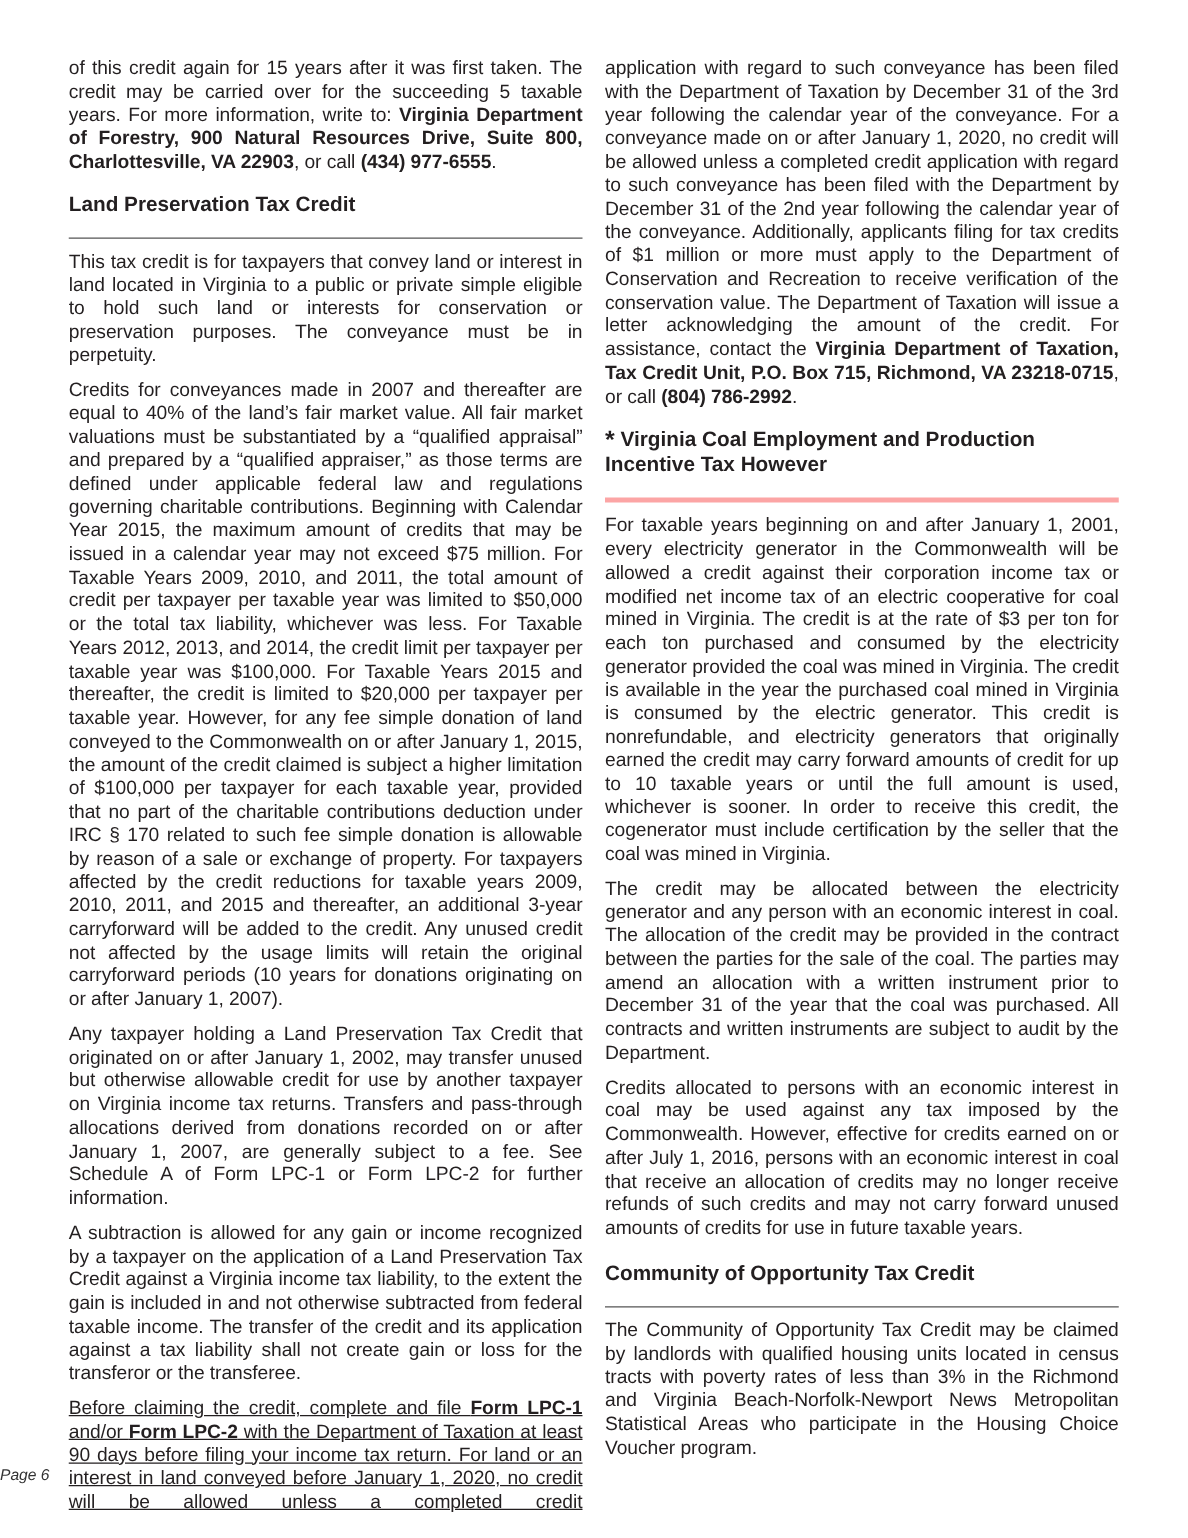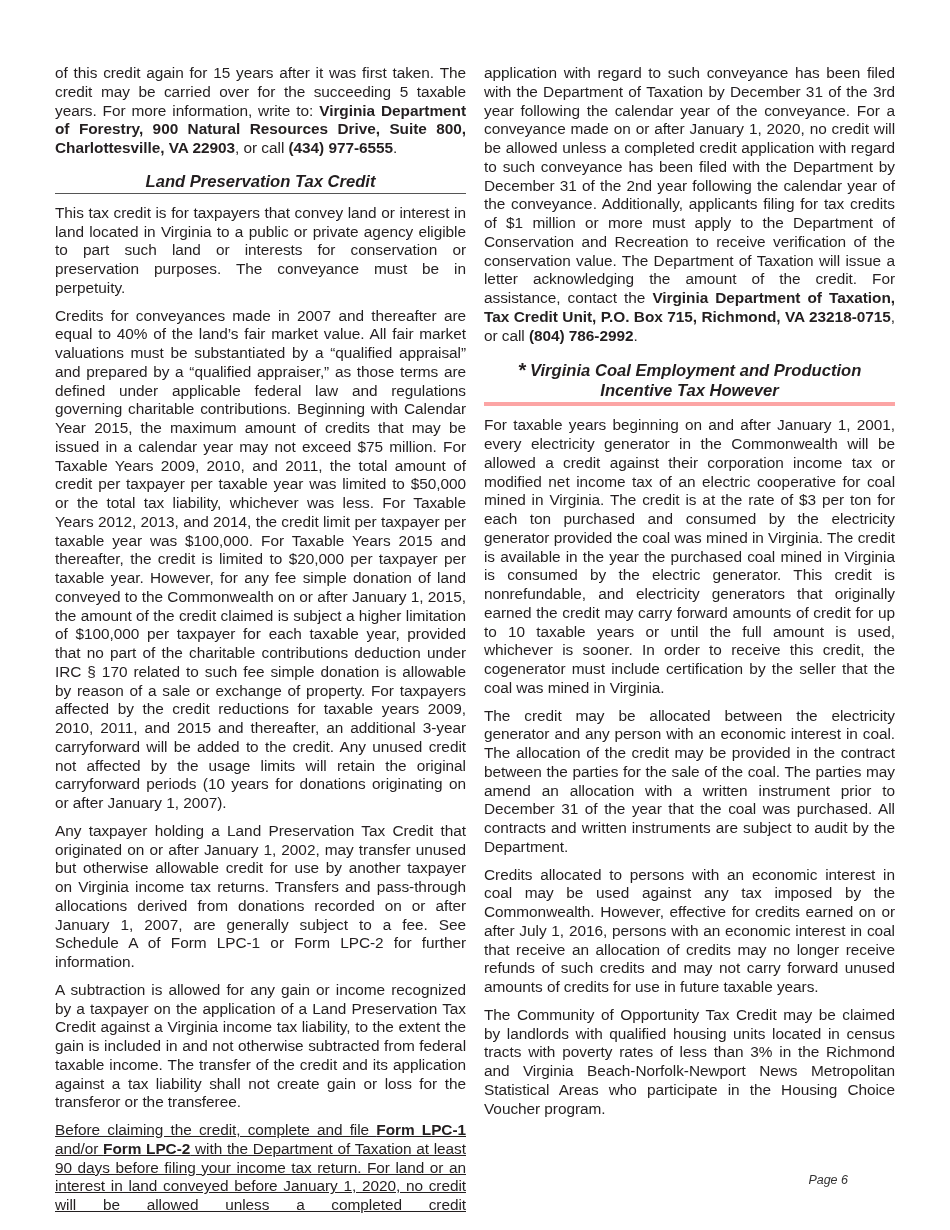--- a/index.html
+++ b/index.html
@@ -2,75 +2,74 @@
 <html><head>
 <meta charset="utf-8">
 <style>
   html, body { margin: 0; padding: 0; background: #ffffff; }
   body {
     width: 950px; height: 1230px; position: relative; overflow: hidden;
     font-family: "Liberation Sans", sans-serif;
     color: #231f20;
   }
   .col {
-    position: absolute; top: 64px; width: 411px;
+    position: absolute; top: 46px; width: 411px;
     font-size: 15.4px; line-height: 18.75px;
   }
   .col.left { left: 55px; }
   .col.right { left: 484px; }
   p {
     margin: 0 0 9px 0;
     text-align: justify;
     letter-spacing: -0.05px;
   }
   p.last-line-flush { margin-bottom: 0; }
   b { font-weight: bold; }
   .section-head {
-    text-align: center;
     font-weight: bold;
     font-size: 16.6px;
     line-height: 20px;
     margin: 14px 0 0 0;
-    padding-bottom: 1px;
+    padding-bottom: 16px;
     border-bottom: 1.3px solid #555;
-    font-style: italic;
   }
   .section-head.gray { border-bottom: 4px solid #fca5a5; }
   .section-head + p { margin-top: 10px; }
   .star { font-size: 20px; vertical-align: -1px; }
   .footer {
     position: absolute; top: 1173px; left: 0; width: 848px;
-    text-align: right; font-style: italic; font-size: 12.5px; color: #333;
+    text-align: left; font-style: italic; font-size: 12.5px; color: #333;
   }
 </style>
 </head>
 <body>
 
 <div class="col left">
   <p><span>of this credit again for 15 years after it was first taken. The credit may be carried over for the succeeding 5 taxable years. For more information, write to: </span><b>Virginia Department of Forestry, 900 Natural Resources Drive, Suite 800, Charlottesville, VA 22903</b><span>, or call </span><b>(434) 977-6555</b><span>.</span></p>
 
   <div class="section-head">Land Preservation Tax Credit</div>
 
-  <p>This tax credit is for taxpayers that convey land or interest in land located in Virginia to a public or private agency eligible to part such land or interests for conservation or preservation purposes. The conveyance must be in perpetuity.</p>
+  <p>This tax credit is for taxpayers that convey land or interest in land located in Virginia to a public or private simple eligible to hold such land or interests for conservation or preservation purposes. The conveyance must be in perpetuity.</p>
   <p>Credits for conveyances made in 2007 and thereafter are equal to 40% of the land’s fair market value. All fair market valuations must be substantiated by a “qualified appraisal” and prepared by a “qualified appraiser,” as those terms are defined under applicable federal law and regulations governing charitable contributions. Beginning with Calendar Year 2015, the maximum amount of credits that may be issued in a calendar year may not exceed $75 million. For Taxable Years 2009, 2010, and 2011, the total amount of credit per taxpayer per taxable year was limited to $50,000 or the total tax liability, whichever was less. For Taxable Years 2012, 2013, and 2014, the credit limit per taxpayer per taxable year was $100,000. For Taxable Years 2015 and thereafter, the credit is limited to $20,000 per taxpayer per taxable year. However, for any fee simple donation of land conveyed to the Commonwealth on or after January 1, 2015, the amount of the credit claimed is subject a higher limitation of $100,000 per taxpayer for each taxable year, provided that no part of the charitable contributions deduction under IRC § 170 related to such fee simple donation is allowable by reason of a sale or exchange of property. For taxpayers affected by the credit reductions for taxable years 2009, 2010, 2011, and 2015 and thereafter, an additional 3-year carryforward will be added to the credit. Any unused credit not affected by the usage limits will retain the original carryforward periods (10 years for donations originating on or after January 1, 2007).</p>
   <p>Any taxpayer holding a Land Preservation Tax Credit that originated on or after January 1, 2002, may transfer unused but otherwise allowable credit for use by another taxpayer on Virginia income tax returns. Transfers and pass-through allocations derived from donations recorded on or after January 1, 2007, are generally subject to a fee. See Schedule A of Form LPC-1 or Form LPC-2 for further information.</p>
   <p>A subtraction is allowed for any gain or income recognized by a taxpayer on the application of a Land Preservation Tax Credit against a Virginia income tax liability, to the extent the gain is included in and not otherwise subtracted from federal taxable income. The transfer of the credit and its application against a tax liability shall not create gain or loss for the transferor or the transferee.</p>
   <p class="last-line-flush" style="text-align-last: justify; text-decoration: underline;"><span>Before claiming the credit, complete and file </span><b>Form LPC-1</b><span> and/or </span><b>Form LPC-2</b><span> with the Department of Taxation at least 90 days before filing your income tax return. For land or an interest in land conveyed before January 1, 2020, no credit will be allowed unless a completed credit</span></p>
 </div>
 
 <div class="col right">
   <p><span>application with regard to such conveyance has been filed with the Department of Taxation by December 31 of the 3rd year following the calendar year of the conveyance. For a conveyance made on or after January 1, 2020, no credit will be allowed unless a completed credit application with regard to such conveyance has been filed with the Department by December 31 of the 2nd year following the calendar year of the conveyance. Additionally, applicants filing for tax credits of $1 million or more must apply to the Department of Conservation and Recreation to receive verification of the conservation value. The Department of Taxation will issue a letter acknowledging the amount of the credit. For assistance, contact the </span><b>Virginia Department of Taxation, Tax Credit Unit, P.O. Box 715, Richmond, VA 23218-0715</b><span>, or call </span><b>(804) 786-2992</b><span>.</span></p>
 
   <div class="section-head gray" style="margin-top:15px;">
     <span class="star">*</span>
     <span>Virginia Coal Employment and Production</span><br>
     <span>Incentive Tax However</span>
   </div>
 
   <p>For taxable years beginning on and after January 1, 2001, every electricity generator in the Commonwealth will be allowed a credit against their corporation income tax or modified net income tax of an electric cooperative for coal mined in Virginia. The credit is at the rate of $3 per ton for each ton purchased and consumed by the electricity generator provided the coal was mined in Virginia. The credit is available in the year the purchased coal mined in Virginia is consumed by the electric generator. This credit is nonrefundable, and electricity generators that originally earned the credit may carry forward amounts of credit for up to 10 taxable years or until the full amount is used, whichever is sooner. In order to receive this credit, the cogenerator must include certification by the seller that the coal was mined in Virginia.</p>
   <p>The credit may be allocated between the electricity generator and any person with an economic interest in coal. The allocation of the credit may be provided in the contract between the parties for the sale of the coal. The parties may amend an allocation with a written instrument prior to December 31 of the year that the coal was purchased. All contracts and written instruments are subject to audit by the Department.</p>
   <p>Credits allocated to persons with an economic interest in coal may be used against any tax imposed by the Commonwealth. However, effective for credits earned on or after July 1, 2016, persons with an economic interest in coal that receive an allocation of credits may no longer receive refunds of such credits and may not carry forward unused amounts of credits for use in future taxable years.</p>
 
+  <div class="section-head" style="margin-top:16px;">Community of Opportunity Tax Credit</div>
 
   <p>The Community of Opportunity Tax Credit may be claimed by landlords with qualified housing units located in census tracts with poverty rates of less than 3% in the Richmond and Virginia Beach-Norfolk-Newport News Metropolitan Statistical Areas who participate in the Housing Choice Voucher program.</p>
 </div>
 
 <div class="footer">Page 6</div>
 
 </body></html>

